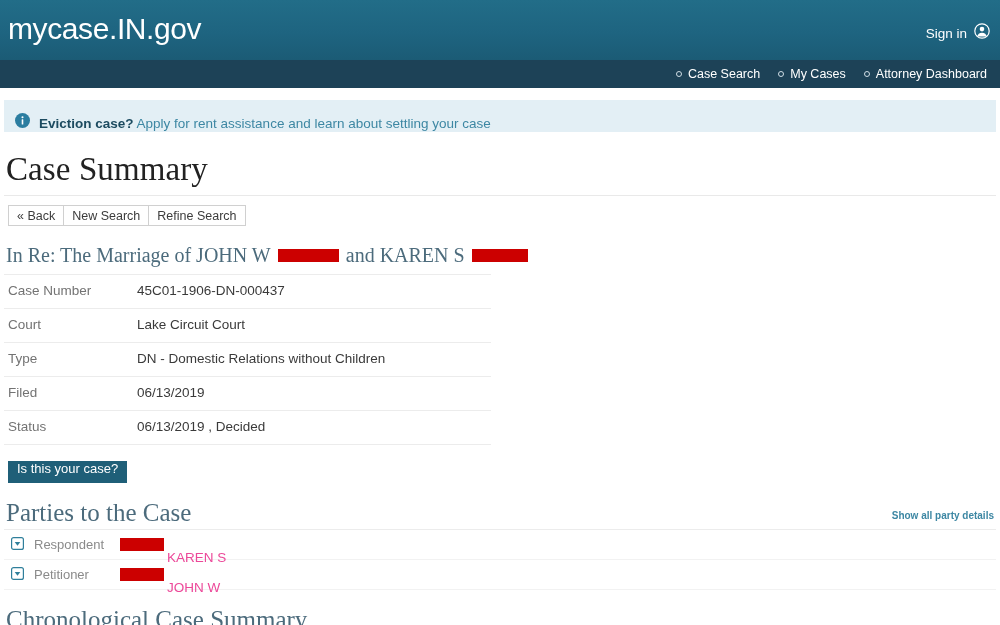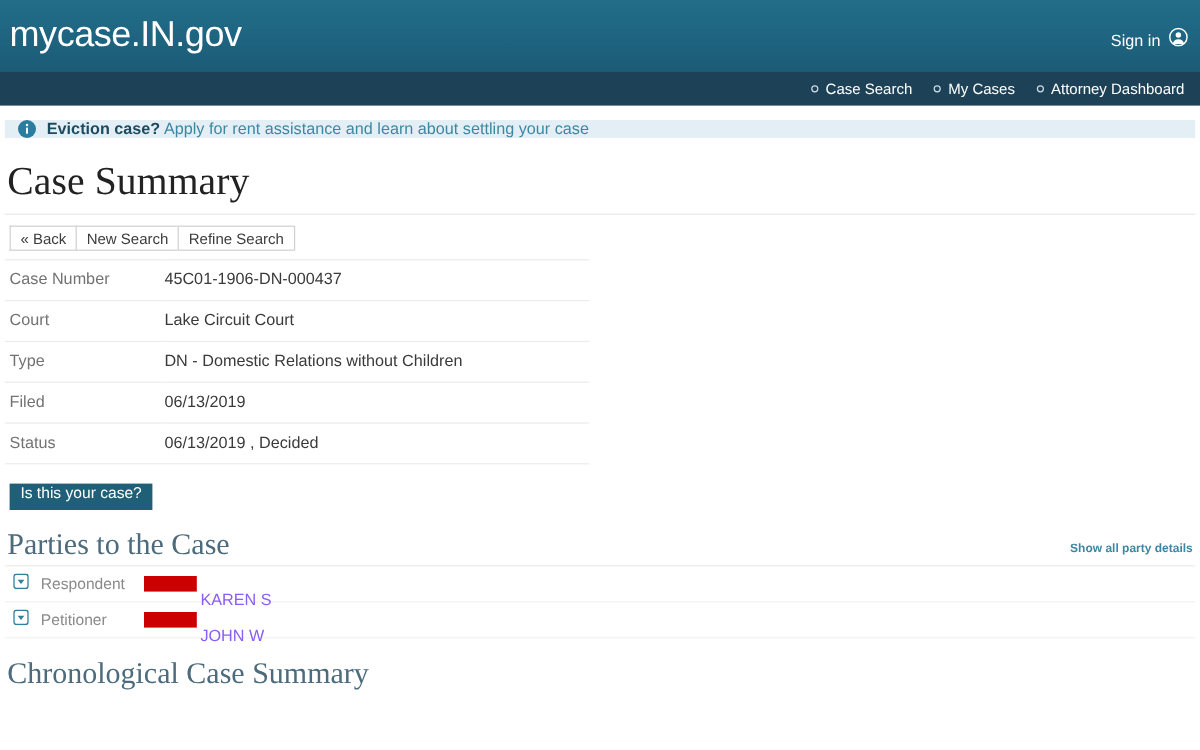--- a/index.html
+++ b/index.html
@@ -68,24 +68,24 @@
     width: 6px;
     height: 6px;
     border: 1px solid #cfdde5;
     border-radius: 50%;
     display: inline-block;
   }
 
   
   .info-banner {
     margin: 12px 4px 0 4px;
-    height: 15px;
+    height: 32px;
     background: #e3eff5;
     display: flex;
-    align-items: flex-start;
+    align-items: flex-end;
     padding-left: 11px;
     gap: 9px;
   }
   .info-icon { display: block; flex: none; }
   .banner-text {
     font-size: 13.5px;
     line-height: 16px;
     color: #2b6b86;
   }
   .banner-text b {
@@ -230,21 +230,21 @@
     width: 86px;
     margin-left: 10px;
     font-size: 13px;
     line-height: 15px;
     color: #8a8a8a;
   }
   .redact.r3 { width: 44px; height: 13px; }
   .party-name {
     font-size: 13.5px;
     line-height: 16px;
-    color: #8b5cf6;
+    color: #ec4899;
     margin-left: 3px;
     margin-top: 26px;
   }
 </style>
 </head>
 <body>
 
 <div class="site-header">
   <div class="brand">mycase.IN.gov</div>
   <div class="signin-wrap">
@@ -292,20 +292,26 @@
 
   <h1 class="page-title">Case Summary</h1>
   <div class="title-rule"></div>
 
   <div class="btn-group">
     <button class="btn">« Back</button>
     <button class="btn">New Search</button>
     <button class="btn">Refine Search</button>
   </div>
 
+  <h2 class="case-title">
+    <span>In Re: The Marriage of JOHN W</span>
+    <span class="redact r1"></span>
+    <span>and KAREN S</span>
+    <span class="redact r2"></span>
+  </h2>
 
   <table class="detail-table">
     <tbody>
         <tr>
       <td class="lbl">Case Number</td>
       <td class="val">45C01-1906-DN-000437</td>
     </tr>
     <tr>
       <td class="lbl">Court</td>
       <td class="val">Lake Circuit Court</td>

